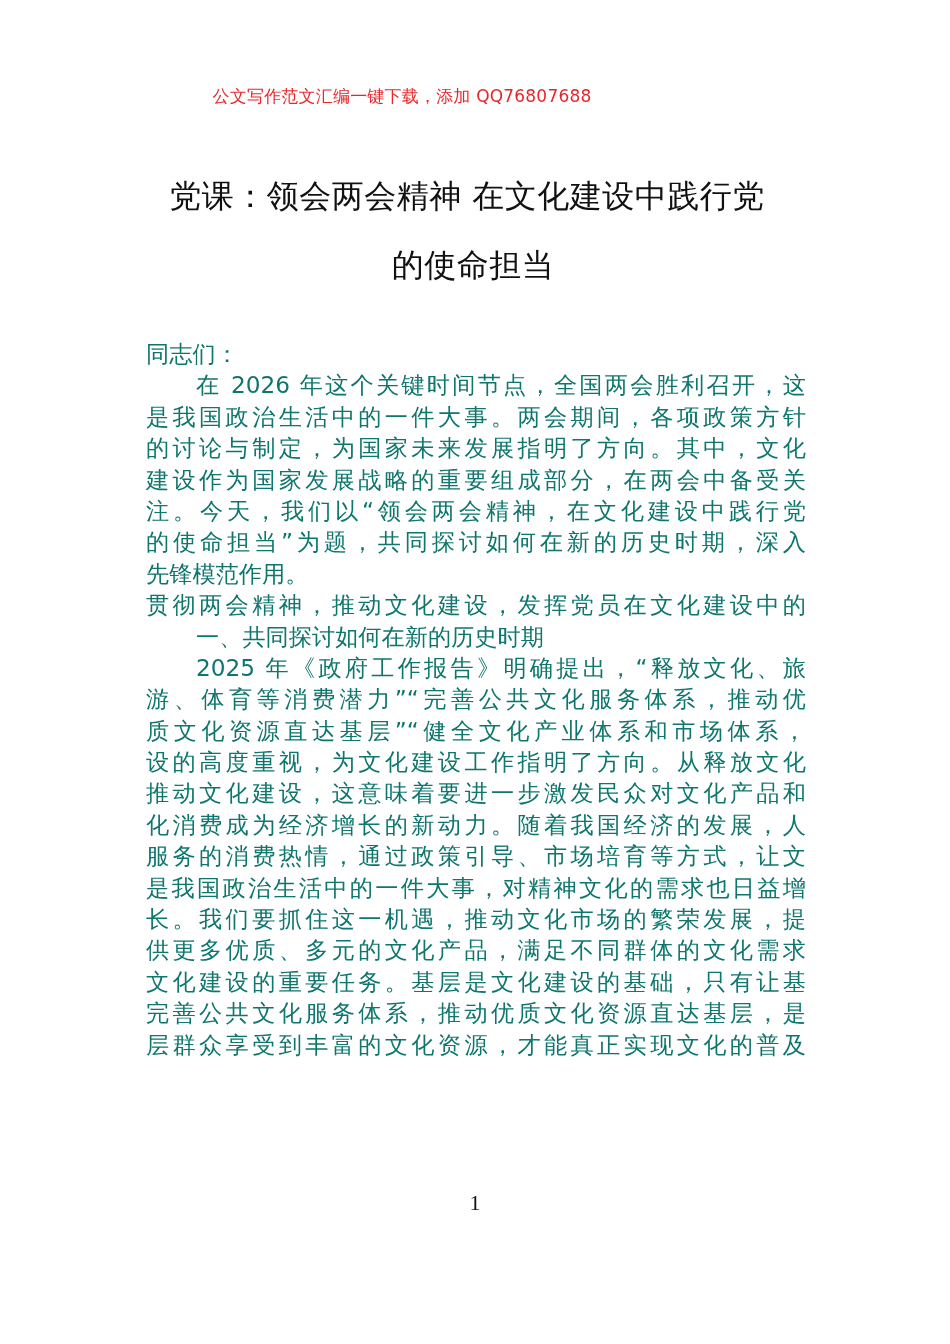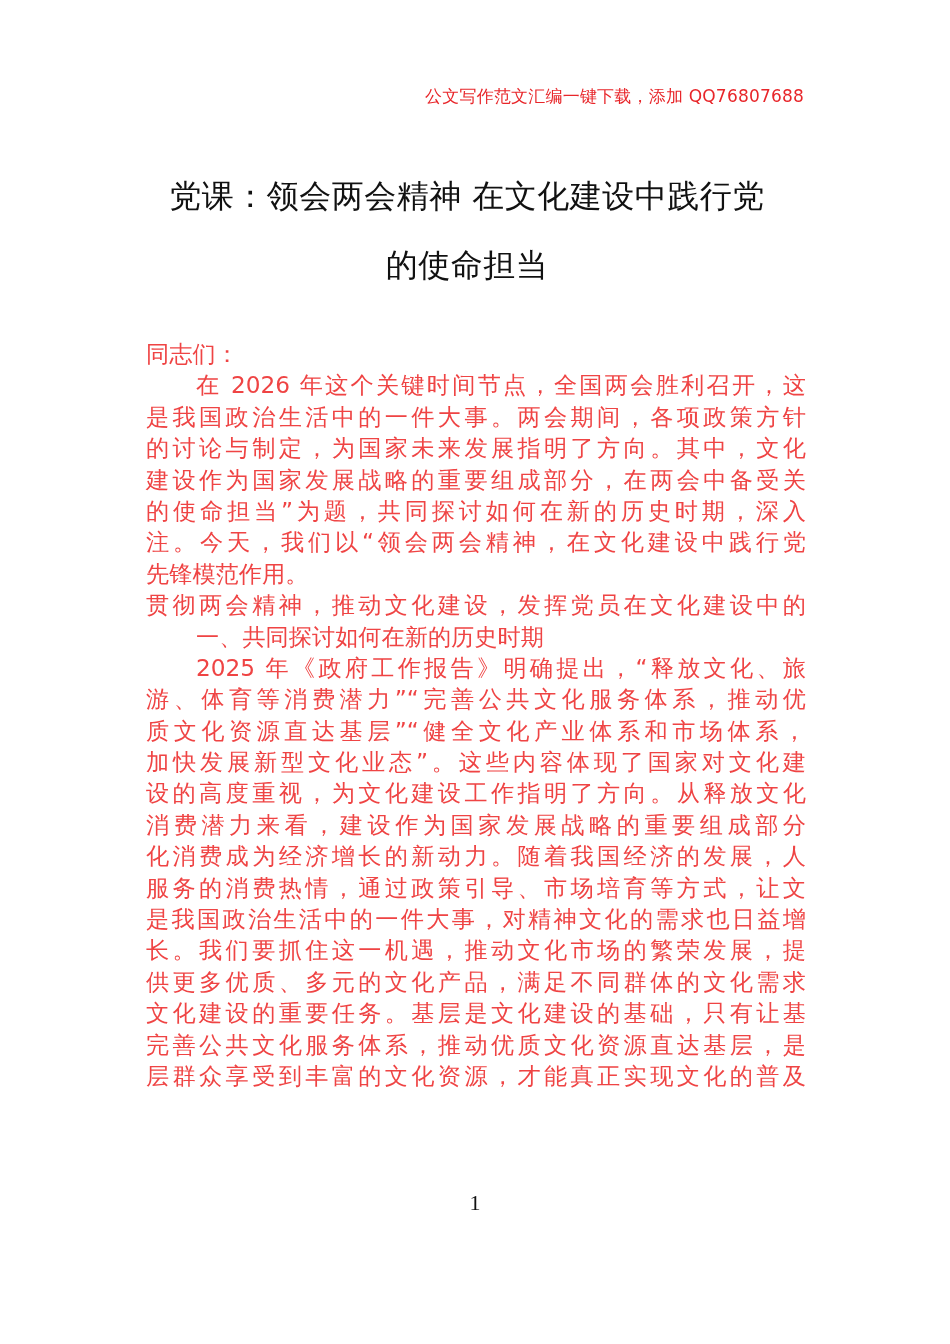--- a/index.html
+++ b/index.html
@@ -1,33 +1,33 @@
 <!DOCTYPE html>
 <html><head>
 <meta charset="utf-8">
 <style>
   html, body { margin: 0; padding: 0; background: #ffffff; }
   body { width: 950px; height: 1344px; position: relative; overflow: hidden; }
   .page { position: absolute; left: 0; top: 0; width: 950px; height: 1344px; background: #ffffff; }
   .header-note {
-    position: absolute; left: 0; width: 804px; top: 84px; text-align: right;
+    position: absolute; left: 0; width: 804px; top: 84px; text-align: center;
     color: #e8262a; font-family: "DejaVu Sans", sans-serif; font-size: 17px; line-height: 24px;
     letter-spacing: 0.2px;
   }
   .title-line {
     position: absolute; left: 0; width: 934px; text-align: center;
     color: #111; font-family: "DejaVu Sans", sans-serif; font-size: 32px; line-height: 40px;
     letter-spacing: 0.5px;
   }
   .title-1 { top: 176px; }
-  .title-2 { top: 245px; }
+  .title-2 { top: 245px; margin-left: 6px; }
   .body { position: absolute; left: 146px; width: 660px; top: 338px; }
   .line {
     height: 31.4px; line-height: 31.4px; white-space: nowrap;
-    font-family: "DejaVu Sans", sans-serif; font-size: 23.2px; color: #ef4444;
+    font-family: "DejaVu Sans", sans-serif; font-size: 23.2px; color: #0f766e;
     text-align: justify; text-align-last: justify; letter-spacing: 0;
   }
   .line.last { text-align-last: left; }
   .line.indent { padding-left: 50px; }
   .line.heading { text-align-last: left; padding-left: 50px; }
   .line.salute { text-align-last: left; }
   .page-number {
     position: absolute; left: 0; width: 950px; top: 1190px; text-align: center;
     font-family: "Liberation Serif", serif; font-size: 22px; color: #111;
   }
@@ -43,35 +43,34 @@
   <div class="title-line title-2">的使命担当</div>
 
   <div class="body">
     <div class="line salute">同志们：</div>
 
     <div>
       <div class="line indent">在 2026 年这个关键时间节点，全国两会胜利召开，这</div>
       <div class="line">是我国政治生活中的一件大事。两会期间，各项政策方针</div>
       <div class="line">的讨论与制定，为国家未来发展指明了方向。其中，文化</div>
       <div class="line">建设作为国家发展战略的重要组成部分，在两会中备受关</div>
+      <div class="line">注。今天，我们以“领会两会精神，在文化建设中践行党</div>
       <div class="line">的使命担当”为题，共同探讨如何在新的历史时期，深入</div>
-      <div class="line">注。今天，我们以“领会两会精神，在文化建设中践行党</div>
       <div class="line last">先锋模范作用。</div>
       <div class="line">贯彻两会精神，推动文化建设，发挥党员在文化建设中的</div>
     </div>
 
     <div class="line heading">一、共同探讨如何在新的历史时期</div>
 
     <div>
       <div class="line indent">2025 年《政府工作报告》明确提出，“释放文化、旅</div>
       <div class="line">游、体育等消费潜力”“完善公共文化服务体系，推动优</div>
       <div class="line">质文化资源直达基层”“健全文化产业体系和市场体系，</div>
-      <div class="line">加快发展新型文化业态”。这些内容体现了国家对文化建</div>
       <div class="line">设的高度重视，为文化建设工作指明了方向。从释放文化</div>
-      <div class="line">消费潜力来看，建设作为国家发展战略的重要组成部分</div>
+      <div class="line">推动文化建设，这意味着要进一步激发民众对文化产品和</div>
       <div class="line">化消费成为经济增长的新动力。随着我国经济的发展，人</div>
       <div class="line">服务的消费热情，通过政策引导、市场培育等方式，让文</div>
       <div class="line">是我国政治生活中的一件大事，对精神文化的需求也日益增</div>
       <div class="line">长。我们要抓住这一机遇，推动文化市场的繁荣发展，提</div>
       <div class="line">供更多优质、多元的文化产品，满足不同群体的文化需求</div>
       <div class="line">文化建设的重要任务。基层是文化建设的基础，只有让基</div>
       <div class="line">完善公共文化服务体系，推动优质文化资源直达基层，是</div>
       <div class="line">层群众享受到丰富的文化资源，才能真正实现文化的普及</div>
     </div>
   </div>

